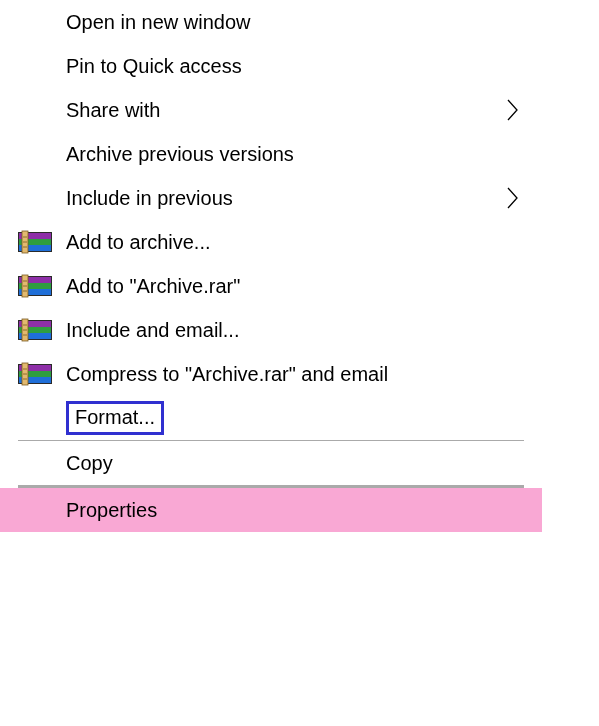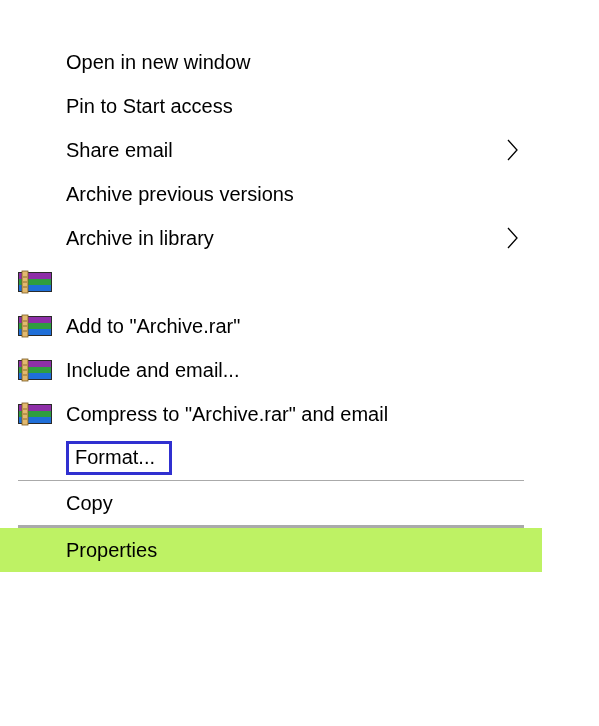--- a/index.html
+++ b/index.html
@@ -10,33 +10,32 @@
     font-size: 20px;
     color: #000000;
     width: 599px;
     height: 726px;
     overflow: hidden;
   }
   .menu {
     position: relative;
     box-sizing: border-box;
     width: 542px;
-    margin-top: 40px;
   }
   .item {
     display: flex;
     align-items: center;
     height: 44px;
     padding-left: 66px;
     padding-right: 30px;
     position: relative;
     white-space: nowrap;
   }
   .item[data-hovered="true"] {
-    background: #bef264;
+    background: #f9a8d4;
   }
   .item .icon-holder {
     position: absolute;
     left: 18px;
     top: 50%;
     transform: translateY(-50%);
     width: 34px;
     height: 26px;
     display: flex;
     align-items: center;
@@ -52,56 +51,56 @@
     transform: translateY(-50%);
   }
   .separator {
     height: 1px;
     background: #aaaaaa;
     margin-left: 18px;
     margin-right: 18px;
   }
   .highlight-box {
     border: 3px solid #3030d0;
-    padding: 1px 14px 3px 6px;
+    padding: 1px 6px 3px 6px;
     display: inline-block;
     line-height: 1.2;
     text-align: center;
   }
   
   svg { display: block; }
 </style>
 </head>
 <body>
 
 <div class="menu">
 
   <div class="item">
     <span class="label">Open in new window</span>
   </div>
 
   <div class="item">
-    <span class="label">Pin to Start access</span>
+    <span class="label">Pin to Quick access</span>
   </div>
 
   <div class="item">
-    <span class="label">Share email</span>
+    <span class="label">Share with</span>
     <span class="chevron">
       <svg width="14" height="24" viewBox="0 0 14 24">
           <path d="M2 2 L11 12 L2 22" stroke="#000" stroke-width="1.3" fill="none"></path>
         </svg>
     </span>
   </div>
 
   <div class="item">
     <span class="label">Archive previous versions</span>
   </div>
 
   <div class="item">
-    <span class="label">Archive in library</span>
+    <span class="label">Include in previous</span>
     <span class="chevron">
       <svg width="14" height="24" viewBox="0 0 14 24">
           <path d="M2 2 L11 12 L2 22" stroke="#000" stroke-width="1.3" fill="none"></path>
         </svg>
     </span>
   </div>
 
 
   <div class="item">
     <span class="icon-holder">
@@ -109,20 +108,21 @@
         <rect x="1" y="4" width="32" height="6" fill="#8e2fa8"></rect>
         <rect x="1" y="10" width="32" height="6" fill="#2f9e3f"></rect>
         <rect x="1" y="16" width="32" height="6" fill="#1f6fd8"></rect>
         <rect x="0.5" y="3.5" width="33" height="19" fill="none" stroke="#2a2a2a" stroke-width="1"></rect>
         <rect x="4" y="2" width="6" height="22" fill="#e2b96f" stroke="#7a5a20" stroke-width="0.8"></rect>
         <line x1="5" y1="8" x2="9" y2="8" stroke="#7a5a20" stroke-width="0.8"></line>
         <line x1="5" y1="13" x2="9" y2="13" stroke="#7a5a20" stroke-width="0.8"></line>
         <line x1="5" y1="18" x2="9" y2="18" stroke="#7a5a20" stroke-width="0.8"></line>
       </svg>
     </span>
+    <span class="label">Add to archive...</span>
   </div>
 
   <div class="item">
     <span class="icon-holder">
       <svg width="34" height="26" viewBox="0 0 34 26">
         <rect x="1" y="4" width="32" height="6" fill="#8e2fa8"></rect>
         <rect x="1" y="10" width="32" height="6" fill="#2f9e3f"></rect>
         <rect x="1" y="16" width="32" height="6" fill="#1f6fd8"></rect>
         <rect x="0.5" y="3.5" width="33" height="19" fill="none" stroke="#2a2a2a" stroke-width="1"></rect>
         <rect x="4" y="2" width="6" height="22" fill="#e2b96f" stroke="#7a5a20" stroke-width="0.8"></rect>

